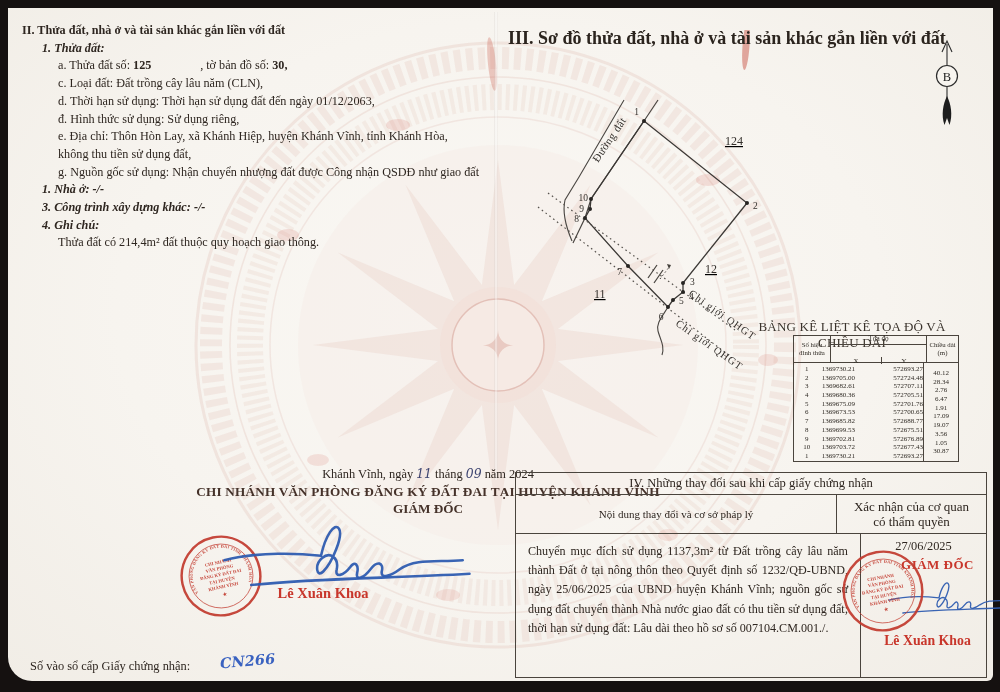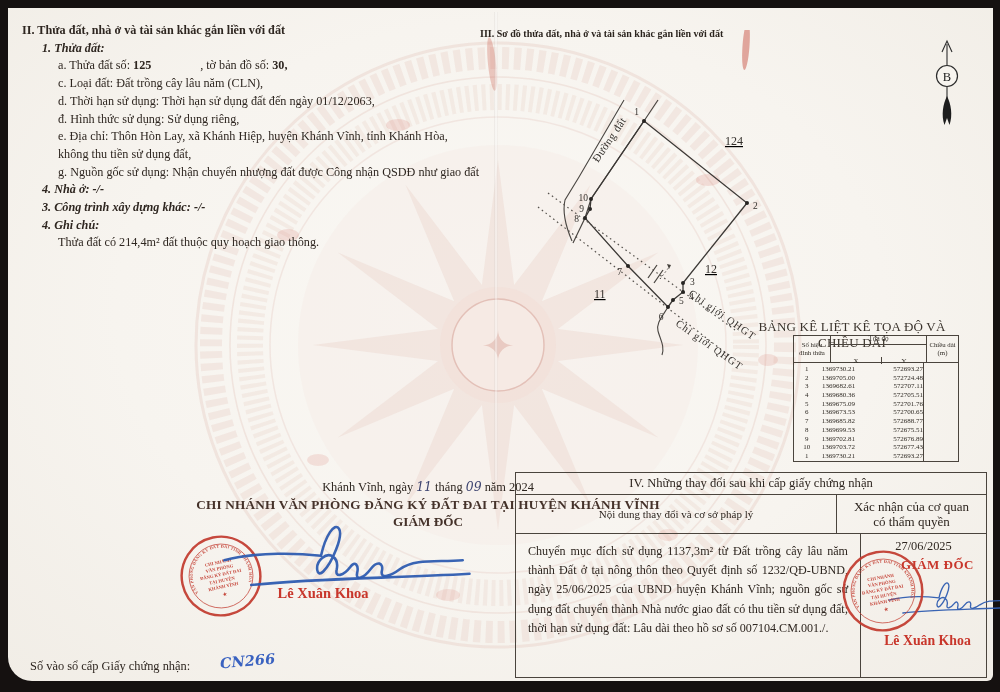--- a/index.html
+++ b/index.html
@@ -11,21 +11,21 @@
   .abs{position:absolute;}
   .b{font-weight:bold;}
   .bi{font-weight:bold;font-style:italic;}
   
   .sec2{left:14px;top:14px;width:470px;color:#2e2620;font-size:12.2px;line-height:17.7px;}
   .tline{white-space:pre;}
   .tline.h{font-weight:bold;margin-left:0;}
   .tline.i{margin-left:20px;}
   .tline.d{margin-left:36px;}
   
-  .sec3{left:472px;top:20px;width:480px;font-weight:bold;font-size:10px;color:#2b241e;}
+  .sec3{left:500px;top:20px;width:480px;font-weight:bold;font-size:18px;color:#2b241e;}
   
   svg text{font-family:"Liberation Serif","DejaVu Serif",serif;}
   .dg text{fill:#34302c;}
   .fold{left:486px;top:4px;width:4px;height:468px;
         background:linear-gradient(to right, rgba(110,95,85,.10), rgba(255,255,255,.5), rgba(110,95,85,.07));}
   
   .ct-title{left:748px;top:311px;width:192px;text-align:center;font-size:13px;color:#3a332c;letter-spacing:.2px;}
   .ct{left:785px;top:327px;width:164px;height:125px;border:1px solid #4a443d;color:#2f2a24;}
   .ct-header{display:flex;height:26px;border-bottom:1px solid #4a443d;font-size:6.8px;line-height:7.6px;}
   .ct-vert{width:34px;border-right:1px solid #4a443d;display:flex;align-items:center;justify-content:center;text-align:center;padding:0 1px;}
@@ -38,21 +38,21 @@
   .ct-body{display:flex;height:98px;font-size:7px;}
   .ct-rows{width:129px;border-right:1px solid #4a443d;display:flex;flex-direction:column;padding-top:2px;}
   .ct-row{display:flex;height:8.7px;line-height:8.7px;}
   .ct-row .c0{width:34px;text-align:center;}
   .ct-row .c1{width:50px;text-align:center;}
   .ct-row .c2{flex:1;text-align:center;margin-left:36px;}
   .ct-lens{flex:1;padding-top:6px;text-align:center;}
   .ct-len-val{height:8.7px;line-height:8.7px;}
   
   .sigblk{left:90px;top:458px;width:660px;text-align:center;color:#2e2620;}
-  .dateline{font-size:12.4px;margin-top:13px;}
+  .dateline{font-size:12.4px;}
   .hw{font-style:italic;color:#3d4470;font-family:"DejaVu Serif",serif;}
   .org{font-weight:bold;font-size:13.2px;color:#45322a;letter-spacing:.2px;margin-top:2px;}
   .pos{font-weight:bold;font-size:13.2px;color:#45322a;margin-top:1px;}
   .redname{color:#c8362b;font-weight:bold;font-size:14.5px;}
   .name-left{left:225px;top:577px;width:180px;text-align:center;}
   
   .stamp{opacity:.92;}
   .stamp text{fill:#c23a2e;font-weight:bold;}
   .sig path{stroke:#2e5cb0;fill:none;stroke-width:2.3;stroke-linecap:round;opacity:.95;}
   
@@ -108,21 +108,21 @@
     <div>
           <div class="tline h"><span class="b">II. Thửa đất, nhà ở và tài sản khác gắn liền với đất</span></div>
           <div class="tline i"><span class="bi">1. Thửa đất:</span></div>
           <div class="tline d"><span>a. Thửa đất số: </span><span class="b">125</span><span>                , tờ bản đồ số: </span><span class="b">30,</span></div>
           <div class="tline d"><span>c. Loại đất: Đất trồng cây lâu năm (CLN),</span></div>
           <div class="tline d"><span>d. Thời hạn sử dụng: Thời hạn sử dụng đất đến ngày 01/12/2063,</span></div>
           <div class="tline d"><span>đ. Hình thức sử dụng: Sử dụng riêng,</span></div>
           <div class="tline d"><span>e. Địa chỉ: Thôn Hòn Lay, xã Khánh Hiệp, huyện Khánh Vĩnh, tỉnh Khánh Hòa,</span></div>
           <div class="tline d"><span>không thu tiền sử dụng đất,</span></div>
           <div class="tline d"><span>g. Nguồn gốc sử dụng: Nhận chuyển nhượng đất được Công nhận QSDĐ như giao đất</span></div>
-          <div class="tline i"><span class="bi">4. Nhà ở: -/-</span></div>
+          <div class="tline i"><span class="bi">1. Nhà ở: -/-</span></div>
           <div class="tline i"><span class="bi">3. Công trình xây dựng khác: -/-</span></div>
           <div class="tline i"><span class="bi">4. Ghi chú:</span></div>
           <div class="tline d"><span>Thửa đất có 214,4m² đất thuộc quy hoạch giao thông.</span></div>
         </div>
   </div>
 
   <div class="abs sec3">III. Sơ đồ thửa đất, nhà ở và tài sản khác gắn liền với đất</div>
 
   <svg class="abs" style="left:912px;top:26px;" width="54" height="96" viewBox="0 0 54 96">
     <line x1="27" y1="10" x2="27" y2="74" stroke="#2c2c2c" stroke-width="1.1"></line>
@@ -253,20 +253,32 @@
             <div class="ct-row">
               <span class="c0">10</span>
               <span class="c1">1369703.72</span>
               <span class="c2">572677.43</span>
             </div>
             <div class="ct-row">
               <span class="c0">1</span>
               <span class="c1">1369730.21</span>
               <span class="c2">572693.27</span>
             </div>
+          </div>
+      <div class="ct-lens">
+            <div class="ct-len-val">40.12</div>
+            <div class="ct-len-val">28.34</div>
+            <div class="ct-len-val">2.76</div>
+            <div class="ct-len-val">6.47</div>
+            <div class="ct-len-val">1.91</div>
+            <div class="ct-len-val">17.09</div>
+            <div class="ct-len-val">19.07</div>
+            <div class="ct-len-val">3.56</div>
+            <div class="ct-len-val">1.05</div>
+            <div class="ct-len-val">30.87</div>
           </div>
     </div>
   </div>
 
   <div class="abs sigblk">
     <div class="dateline"><span>Khánh Vĩnh, ngày </span><span class="hw">11</span><span> tháng </span><span class="hw">09</span><span> năm 2024</span></div>
     <div class="org">CHI NHÁNH VĂN PHÒNG ĐĂNG KÝ ĐẤT ĐAI TẠI HUYỆN KHÁNH VĨNH</div>
     <div class="pos">GIÁM ĐỐC</div>
   </div>
 

